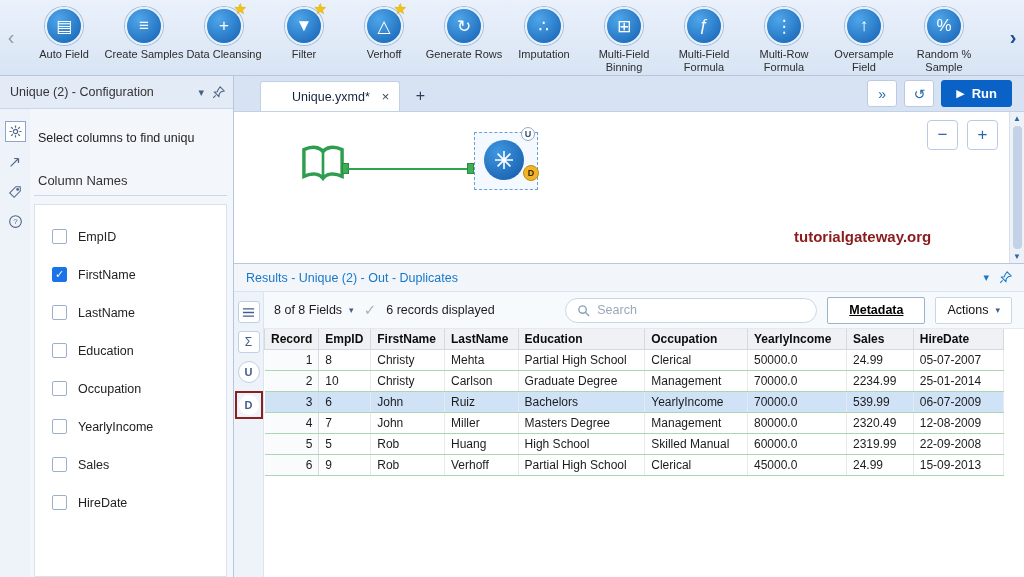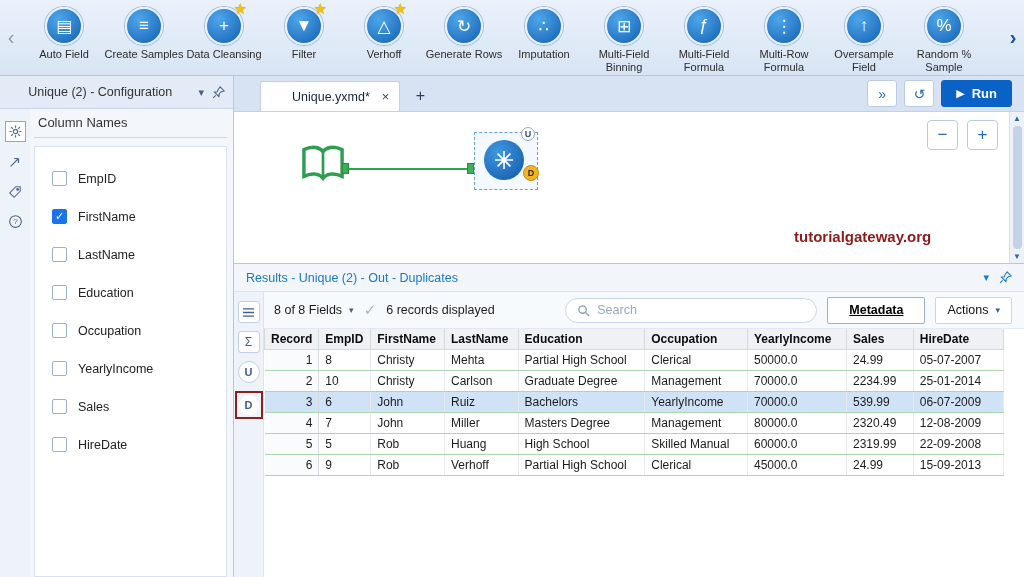--- a/index.html
+++ b/index.html
@@ -16,21 +16,21 @@
   .tool-icon-wrap{position:relative;width:38px;height:38px;}
   .tool-icon{width:38px;height:38px;border-radius:50%;background:radial-gradient(circle at 35% 30%,#4ea6ea,#1460b2);color:#fff;display:flex;align-items:center;justify-content:center;font-size:17px;border:2px solid #e9f1fb;box-shadow:0 0 0 1px #9fbede;}
   .tool-star{position:absolute;top:-7px;right:-4px;color:#f4c211;font-size:15px;text-shadow:0 0 1px #b98d00;}
   .tool-label{margin-top:3px;font-size:11px;color:#2c2c2c;text-align:center;line-height:1.15;}
 
   
   .main{flex:1;display:flex;min-height:0;}
 
   
   .left-panel{width:234px;flex:none;display:flex;flex-direction:column;border-right:1px solid #b6c6de;background:#f3f7fc;}
-  .config-header{height:33px;flex:none;display:flex;align-items:center;gap:8px;padding:0 8px 0 10px;background:#e3ebf7;border-bottom:1px solid #c9d6ea;color:#333;font-size:12.5px;text-align:center;}
+  .config-header{height:33px;flex:none;display:flex;align-items:center;gap:8px;padding:0 8px 0 10px;background:#e3ebf7;border-bottom:1px solid #c9d6ea;color:#333;font-size:12.5px;}
   .config-header .title{flex:1;overflow:hidden;white-space:nowrap;}
   .hdr-chev{color:#49617f;font-size:11px;cursor:pointer;}
   .hdr-pin{color:#49617f;cursor:pointer;display:flex;}
   .config-body{flex:1;display:flex;min-height:0;}
   .icon-strip{width:30px;flex:none;padding-top:12px;display:flex;flex-direction:column;align-items:center;gap:9px;background:#eef3fa;}
   .strip-ic{width:21px;height:21px;display:flex;align-items:center;justify-content:center;color:#51688a;cursor:pointer;}
   .strip-ic.selected{border:1px solid #8fa6c8;background:#fff;}
   .config-content{flex:1;display:flex;flex-direction:column;min-width:0;padding:6px 6px 0 4px;}
   .instruction{font-size:12.5px;color:#1c1c1c;margin:16px 0 28px 4px;white-space:nowrap;overflow:hidden;}
   .col-names{font-size:13px;color:#333;padding:0 0 7px 4px;border-bottom:1px solid #ccd8ea;margin-bottom:8px;}
@@ -218,20 +218,21 @@
               </svg>
           </span>
           <span class="strip-ic">
             <svg width="15" height="15" viewBox="0 0 16 16">
                 <circle cx="8" cy="8" r="6.2" fill="none" stroke="currentColor" stroke-width="1.2"></circle>
                 <text x="8" y="11" text-anchor="middle" font-size="8.5" fill="currentColor" font-family="Liberation Sans,sans-serif">?</text>
               </svg>
           </span>
         </div>
         <div class="config-content">
+          <div class="instruction">Select columns to find uniqu</div>
           <div class="col-names">Column Names</div>
           <div class="col-list">
               <div class="col-item">
                 <div class="checkbox"></div>
                 <span class="col-label">EmpID</span>
               </div>
               <div class="col-item">
                 <div class="checkbox checked">✓</div>
                 <span class="col-label">FirstName</span>
               </div>

